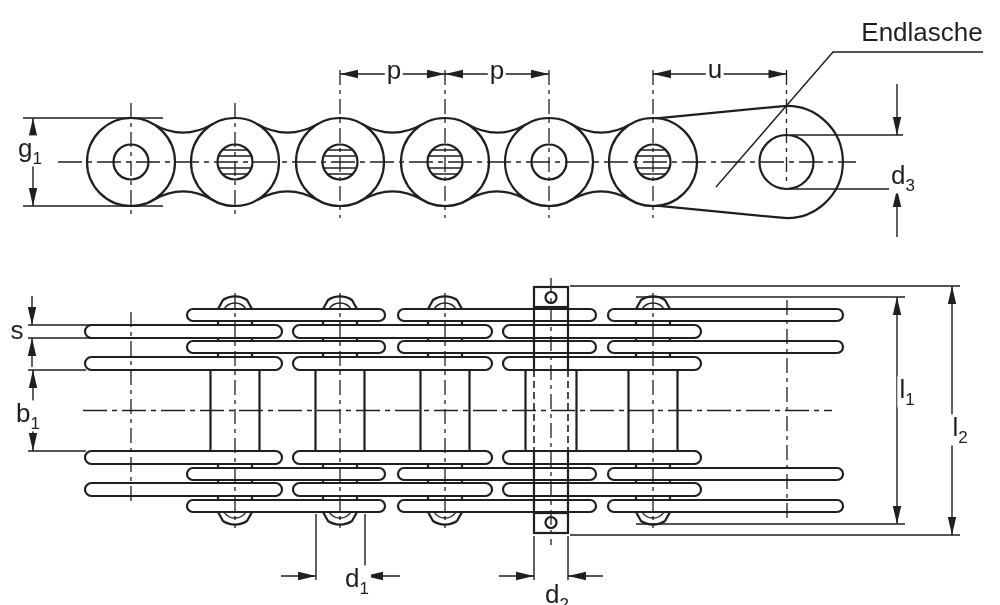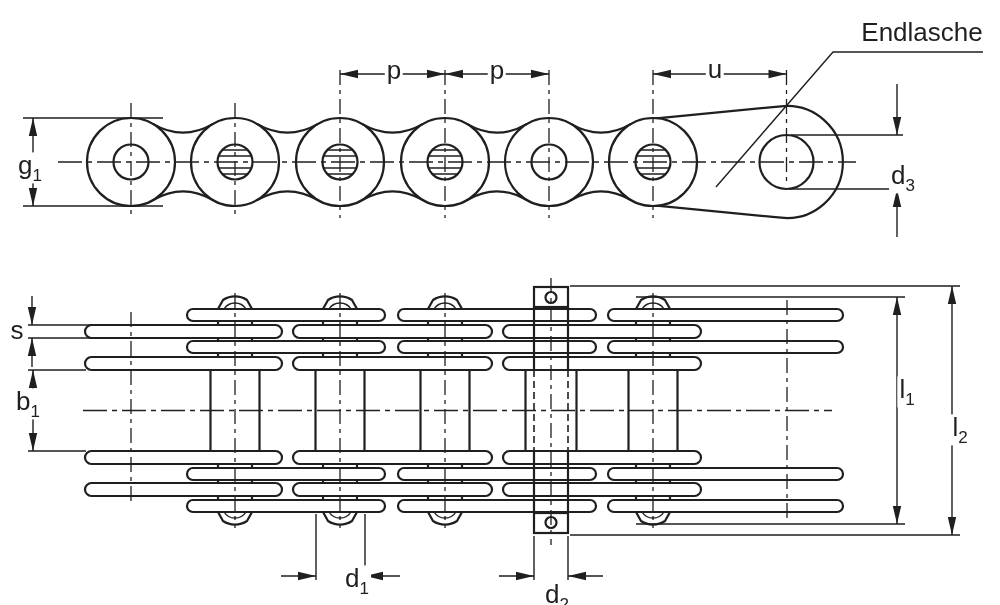--- a/index.html
+++ b/index.html
@@ -228,21 +228,21 @@
       <polygon class="arr" points="534,576 516,571.8 516,580.2"></polygon>
       <polygon class="arr" points="568,576 586,571.8 586,580.2"></polygon>
     </g>
   </g>
 </svg>
 
   <div class="lbl" style="left:922px;top:32px;"><span>Endlasche</span></div>
   <div class="lbl" style="left:394px;top:70px;"><span>p</span></div>
   <div class="lbl" style="left:497px;top:70px;"><span>p</span></div>
   <div class="lbl" style="left:715px;top:69px;"><span>u</span></div>
-  <div class="lbl" style="left:30px;top:168px;"><span>g</span><sub>1</sub></div>
+  <div class="lbl" style="left:30px;top:151px;"><span>g</span><sub>1</sub></div>
   <div class="lbl" style="left:903px;top:178px;"><span>d</span><sub>3</sub></div>
   <div class="lbl" style="left:17px;top:330px;"><span>s</span></div>
-  <div class="lbl" style="left:28px;top:404px;"><span>b</span><sub>1</sub></div>
+  <div class="lbl" style="left:28px;top:416px;"><span>b</span><sub>1</sub></div>
   <div class="lbl" style="left:907px;top:392px;"><span>l</span><sub>1</sub></div>
   <div class="lbl" style="left:960px;top:430px;"><span>l</span><sub>2</sub></div>
   <div class="lbl" style="left:357px;top:581px;"><span>d</span><sub>1</sub></div>
   <div class="lbl" style="left:557px;top:597px;"><span>d</span><sub>2</sub></div>
 </div>
 
 </body></html>

